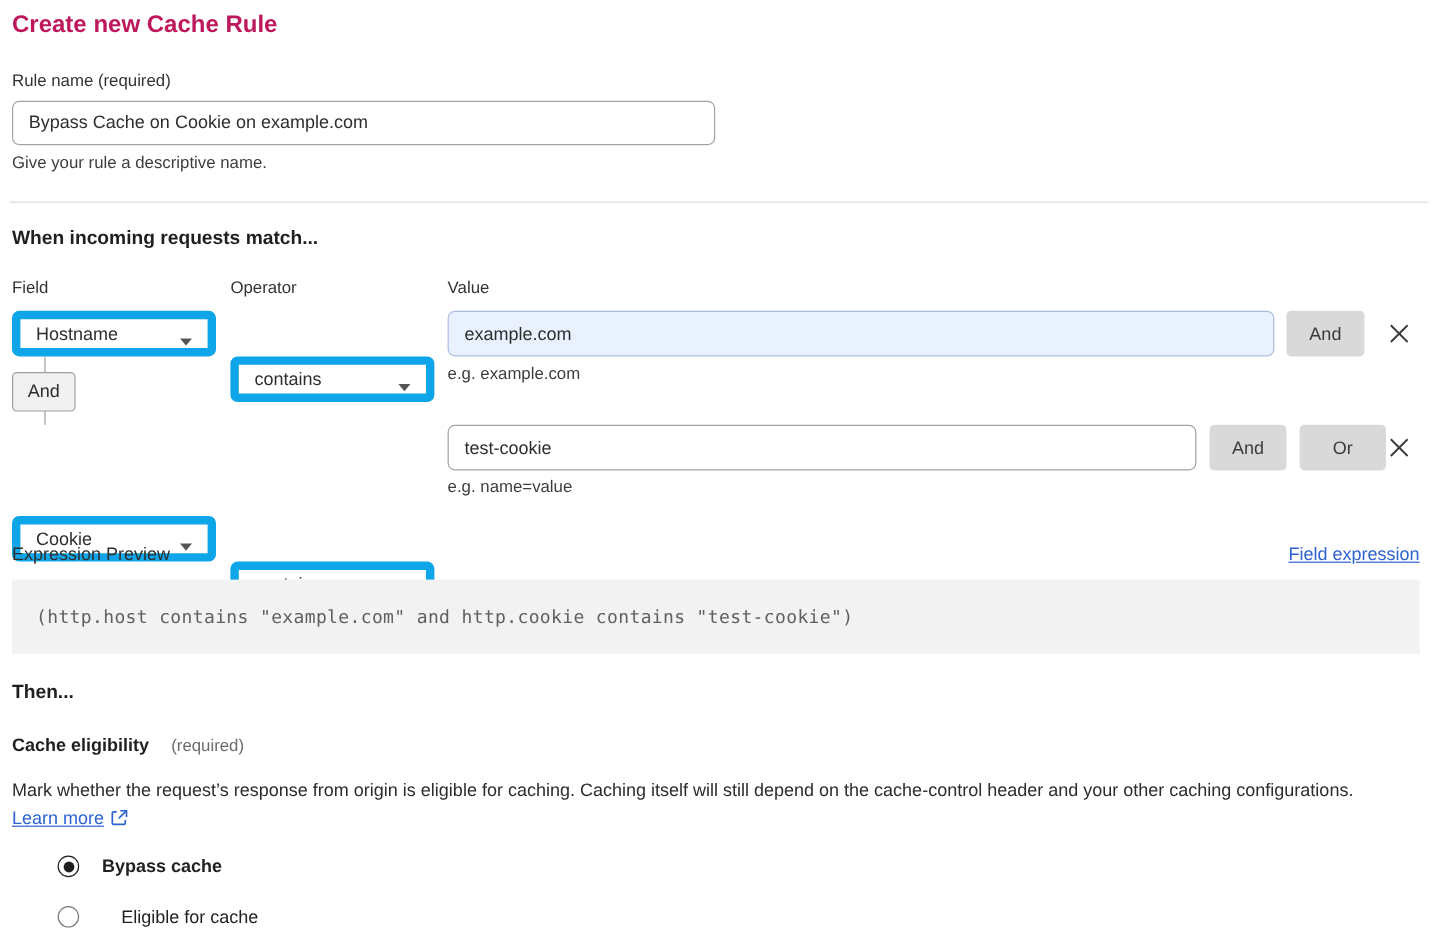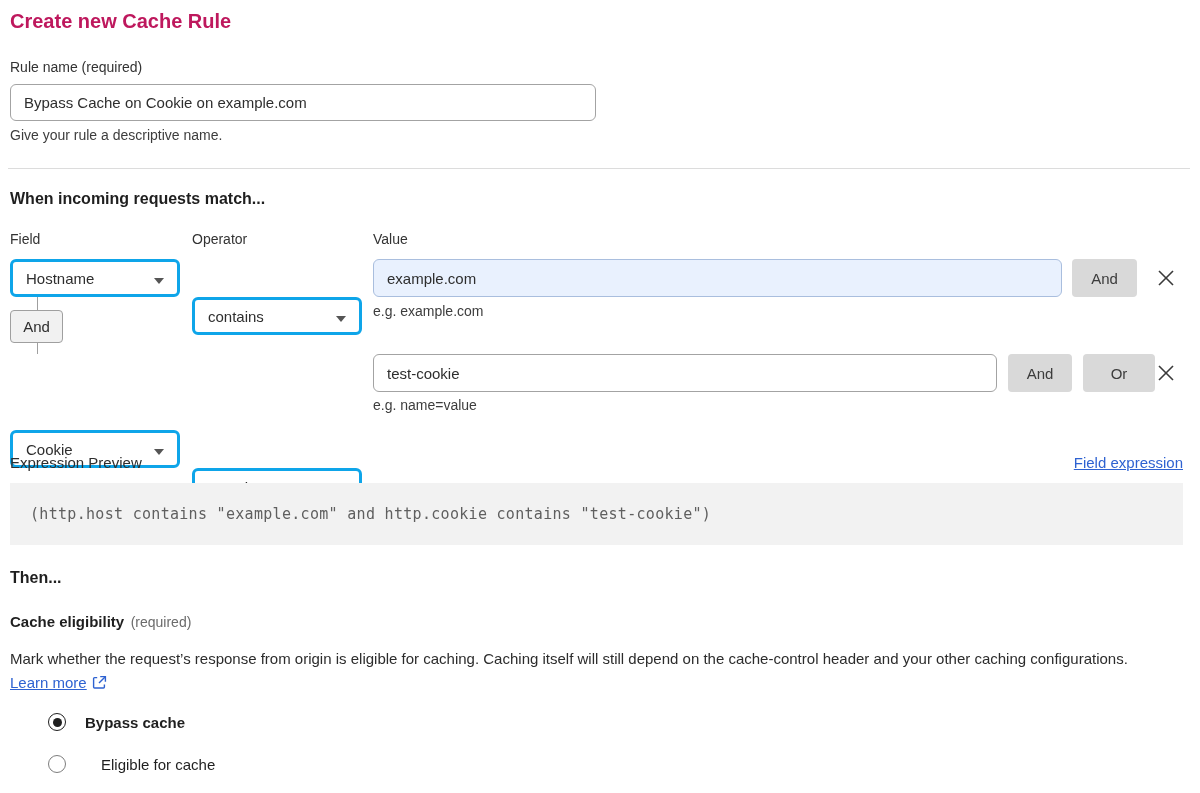--- a/index.html
+++ b/index.html
@@ -44,21 +44,21 @@
     background: #dcdcdc;
   }
 
   .section-heading {
     font-size: 16px; font-weight: bold; color: #1f1f1f;
   }
 
   
   .select-box {
     width: 170px; height: 38px;
-    border: 3px solid #0ea5e9;
+    border: 7px solid #0ea5e9;
     border-radius: 6px;
     background: #ffffff;
     display: flex; align-items: center;
     padding: 0 13px;
     font-size: 15px; color: #2e2e2e;
     cursor: pointer;
     position: relative;
   }
   .caret {
     position: absolute; right: 13px; top: 16px;
@@ -118,21 +118,21 @@
     padding-left: 20px;
   }
   .code-text {
     font-family: "DejaVu Sans Mono", monospace;
     font-size: 15px;
     color: #5f5f5f;
     letter-spacing: 0.3px;
   }
 
   .sub-heading-bold { font-size: 15px; font-weight: bold; color: #1f1f1f; }
-  .required-note { font-size: 14px; font-weight: normal; color: #6b6b6b; margin-left: 2px; }
+  .required-note { font-size: 14px; font-weight: normal; color: #6b6b6b; margin-left: 14px; }
 
   .description {
     left: 10px; top: 647px; width: 1150px;
     font-size: 15px; line-height: 24px; color: #2c2c2c;
   }
   .ext-link-icon { display: inline-block; vertical-align: -2px; margin-left: 5px; }
 
   .radio-row {
     display: flex; align-items: center; cursor: pointer; padding-left: 38px;
   }

